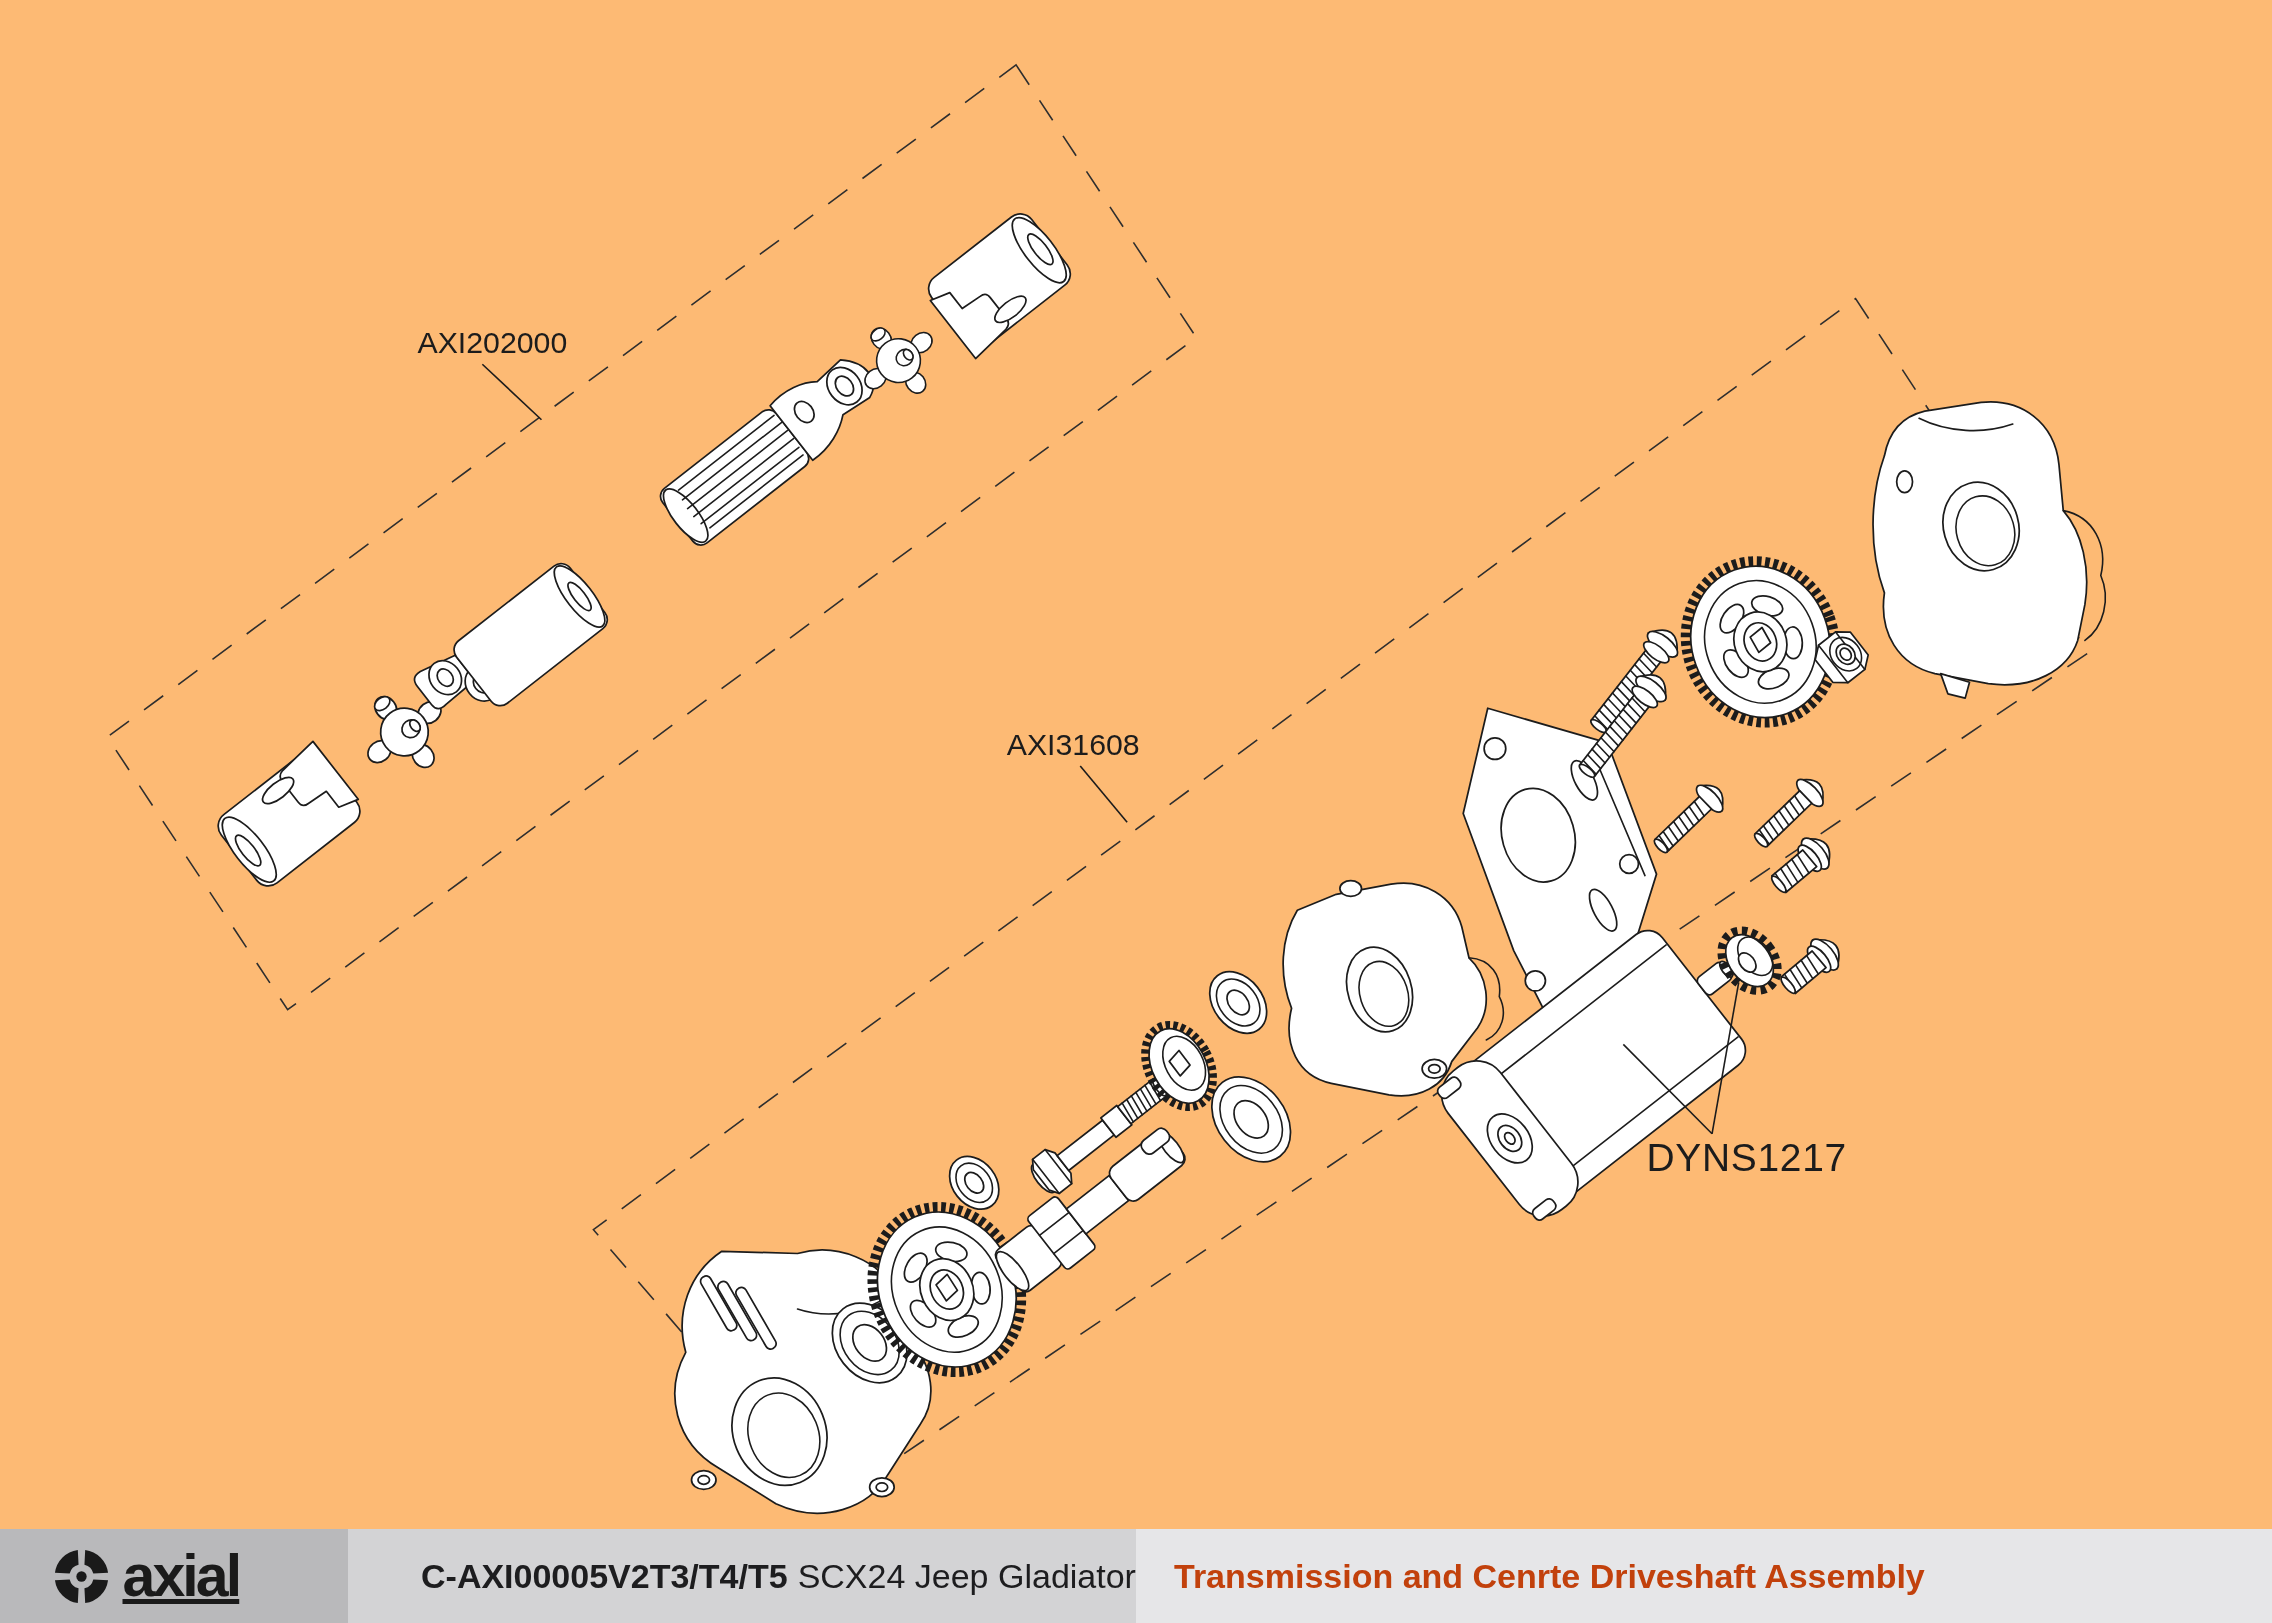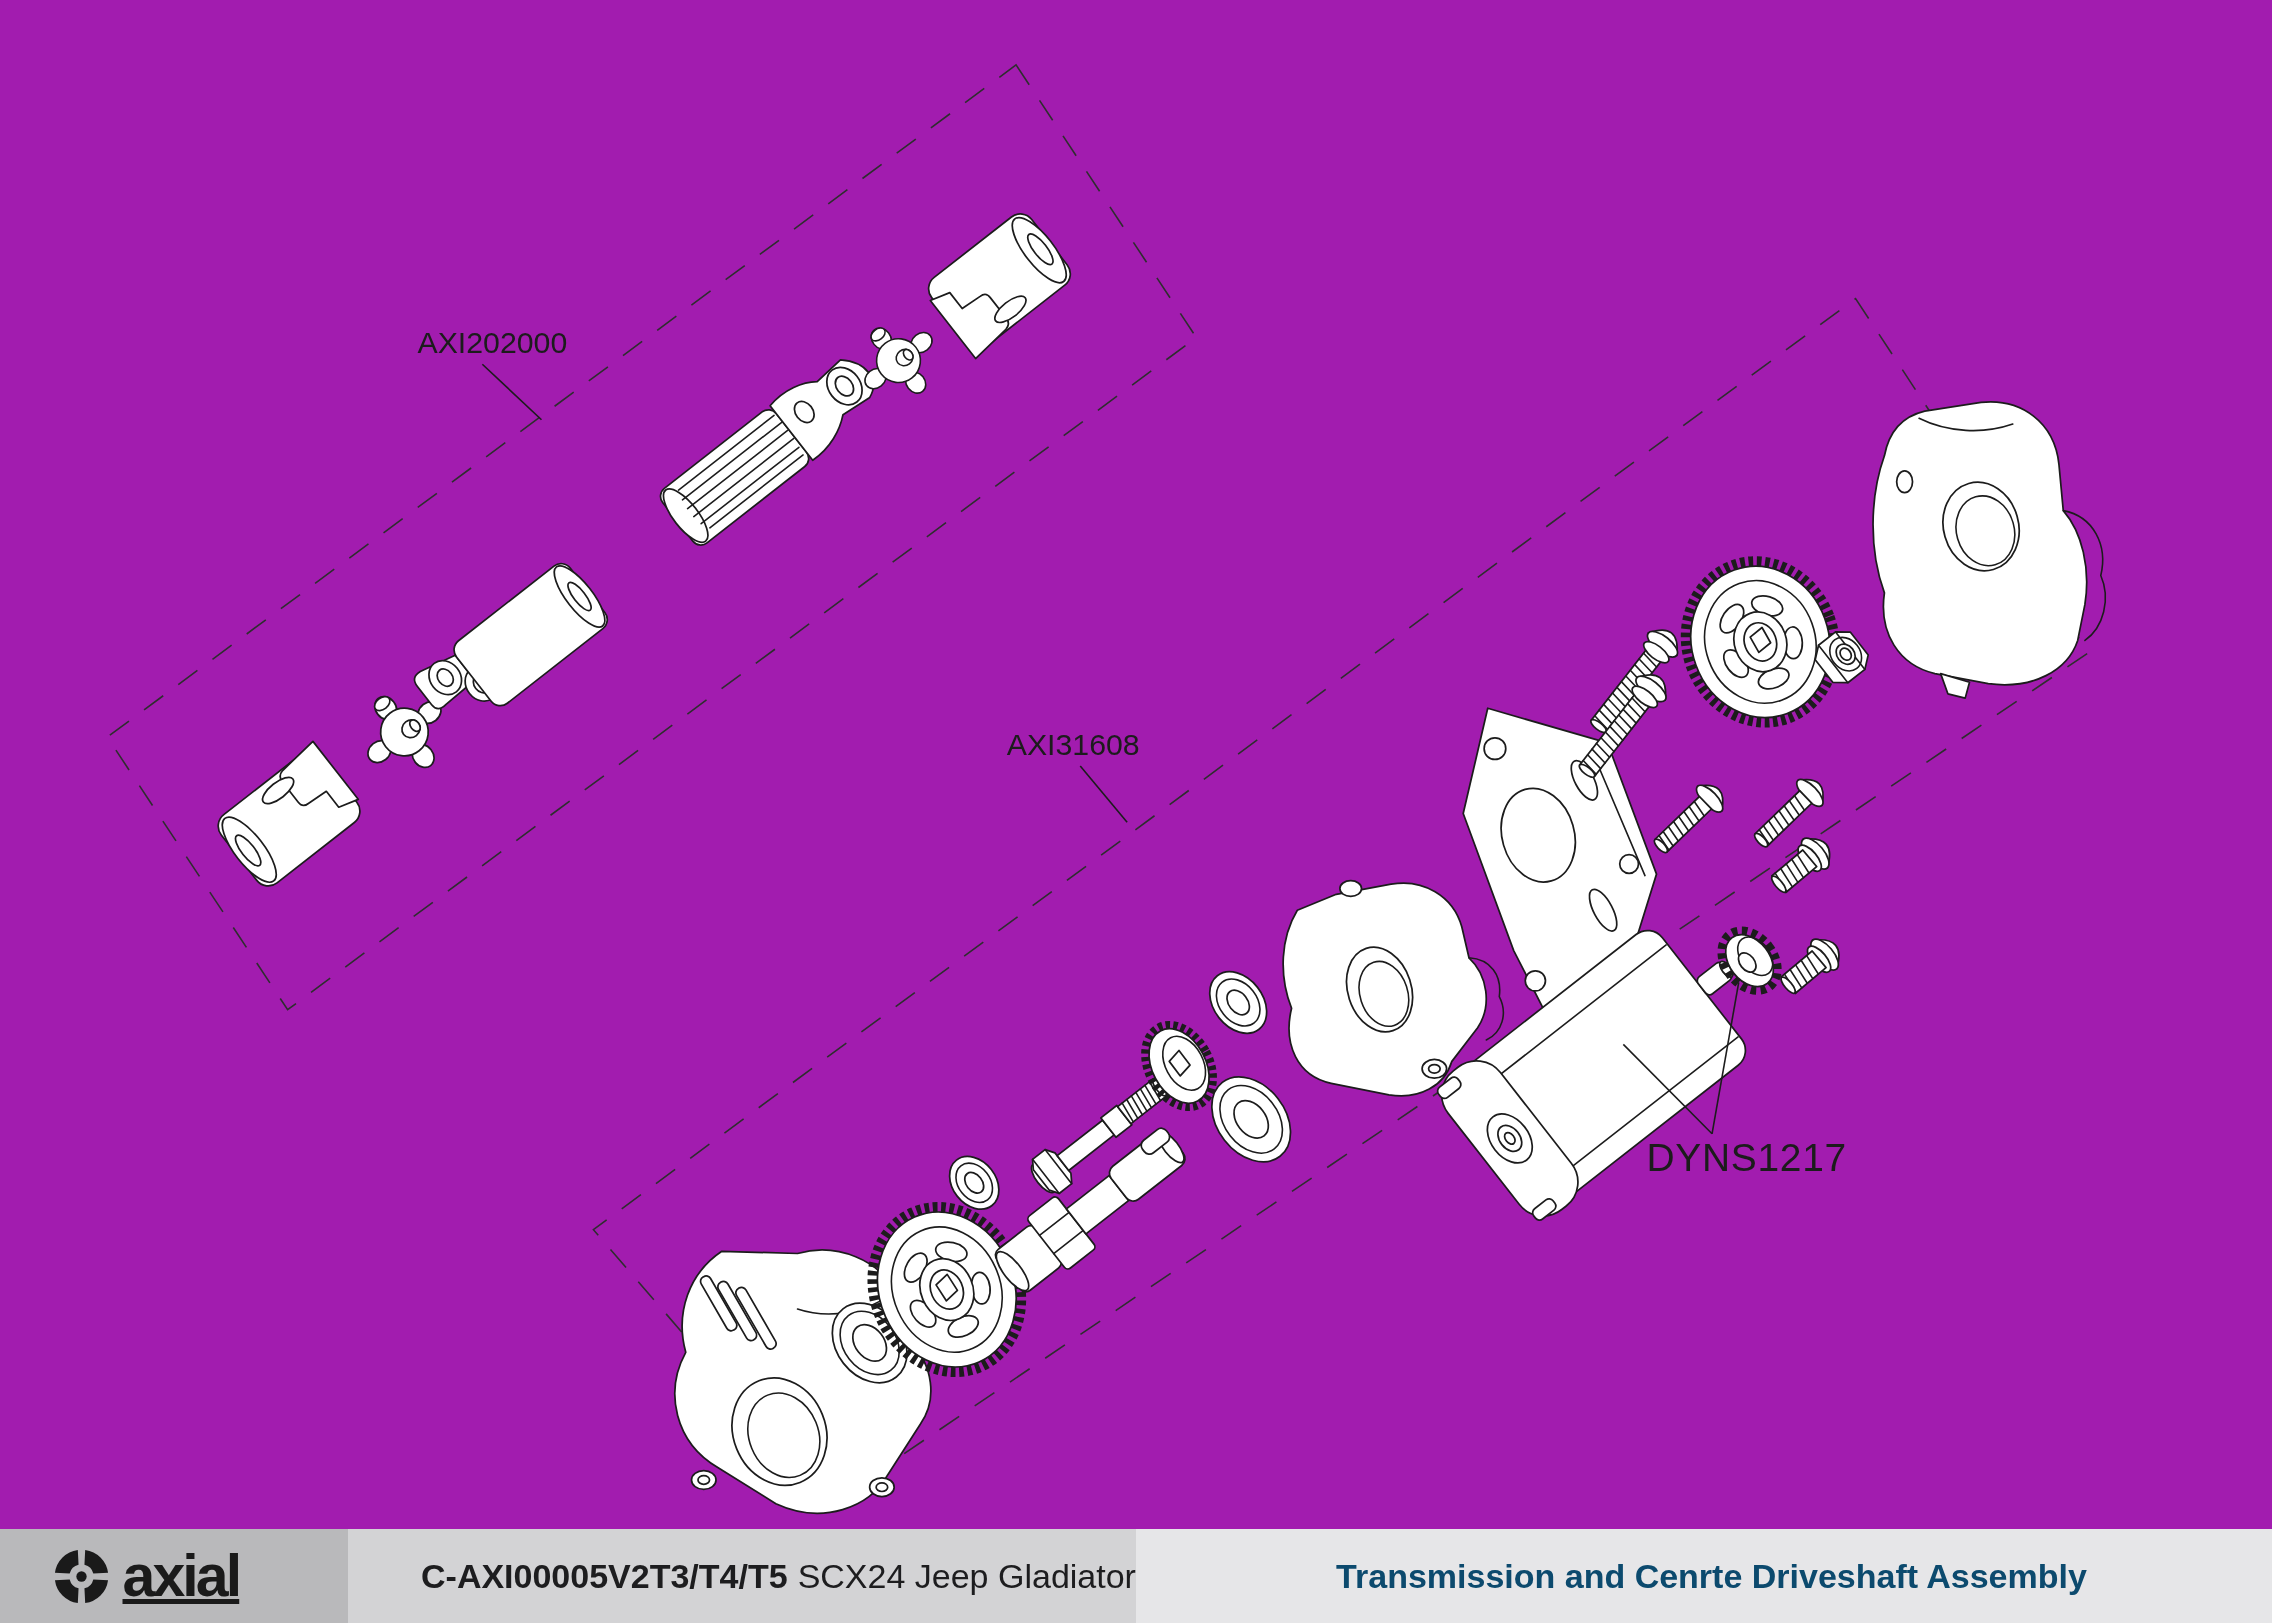--- a/index.html
+++ b/index.html
@@ -1,33 +1,33 @@
 <!DOCTYPE html>
 <html style="font-size:11.5px"><head>
 <meta charset="utf-8">
 <style>
   html,body{margin:0;padding:0;background:#ffffff;}
   body{width:2273px;height:1623px;position:relative;overflow:hidden;
        font-family:"Liberation Sans", sans-serif;}
-  .stage{position:absolute;left:0;top:0;width:2273px;height:1529px;background:#a21caf;}
+  .stage{position:absolute;left:0;top:0;width:2273px;height:1529px;background:#fdba74;}
   svg text{user-select:none;}
   .part-label{font-family:"Liberation Sans",sans-serif;font-size:42px;fill:#1c1c1c;}
   .part-label-lg{font-family:"Liberation Sans",sans-serif;font-size:54px;fill:#1c1c1c;letter-spacing:1px;}
   .ln{fill:#ffffff;stroke:#1c1c1c;stroke-width:2.4;stroke-linejoin:round;stroke-linecap:round;}
   .lnf{fill:none;stroke:#1c1c1c;stroke-width:2.2;stroke-linejoin:round;stroke-linecap:round;}
   .teeth{fill:none;stroke:#1c1c1c;}
   .dash{fill:none;stroke:#2e2e2e;stroke-width:2.2;stroke-dasharray:33 26;}
   .leader{fill:none;stroke:#1c1c1c;stroke-width:2.2;}
   
   .footer{position:absolute;left:0;top:1529px;width:2273px;height:94px;display:flex;}
   .f-left{width:348px;height:94px;background:#b9b9bb;display:flex;align-items:center;padding-left:52px;box-sizing:border-box;}
   .f-mid{width:788px;height:94px;background:#d3d3d5;display:flex;align-items:center;padding-left:35px;box-sizing:border-box;
          font-size:34px;color:#1d1d1f;white-space:nowrap;}
-  .f-right{flex:1;height:94px;background:#e6e6e8;display:flex;align-items:center;justify-content:center;
-           padding-right:24px;box-sizing:border-box;font-size:34px;color:#0c4a6e;white-space:nowrap;}
+  .f-right{flex:1;height:94px;background:#e6e6e8;display:flex;align-items:center;justify-content:flex-start;
+           padding-right:24px;box-sizing:border-box;font-size:34px;color:#c2410c;white-space:nowrap;}
   .bold{font-weight:bold;margin-left:38px;}
   .f-mid span + span{margin-left:10px;}
   .wordmark{font-weight:bold;font-size:59px;letter-spacing:-2.9px;color:#1a1a1a;margin-left:11.5px;
             font-family:"Liberation Sans",sans-serif;text-decoration:underline;}
 </style>
 </head>
 <body>
 
 <div class="stage">
 <svg width="2273" height="1529" viewBox="0 0 3150 2120" xmlns="http://www.w3.org/2000/svg">

